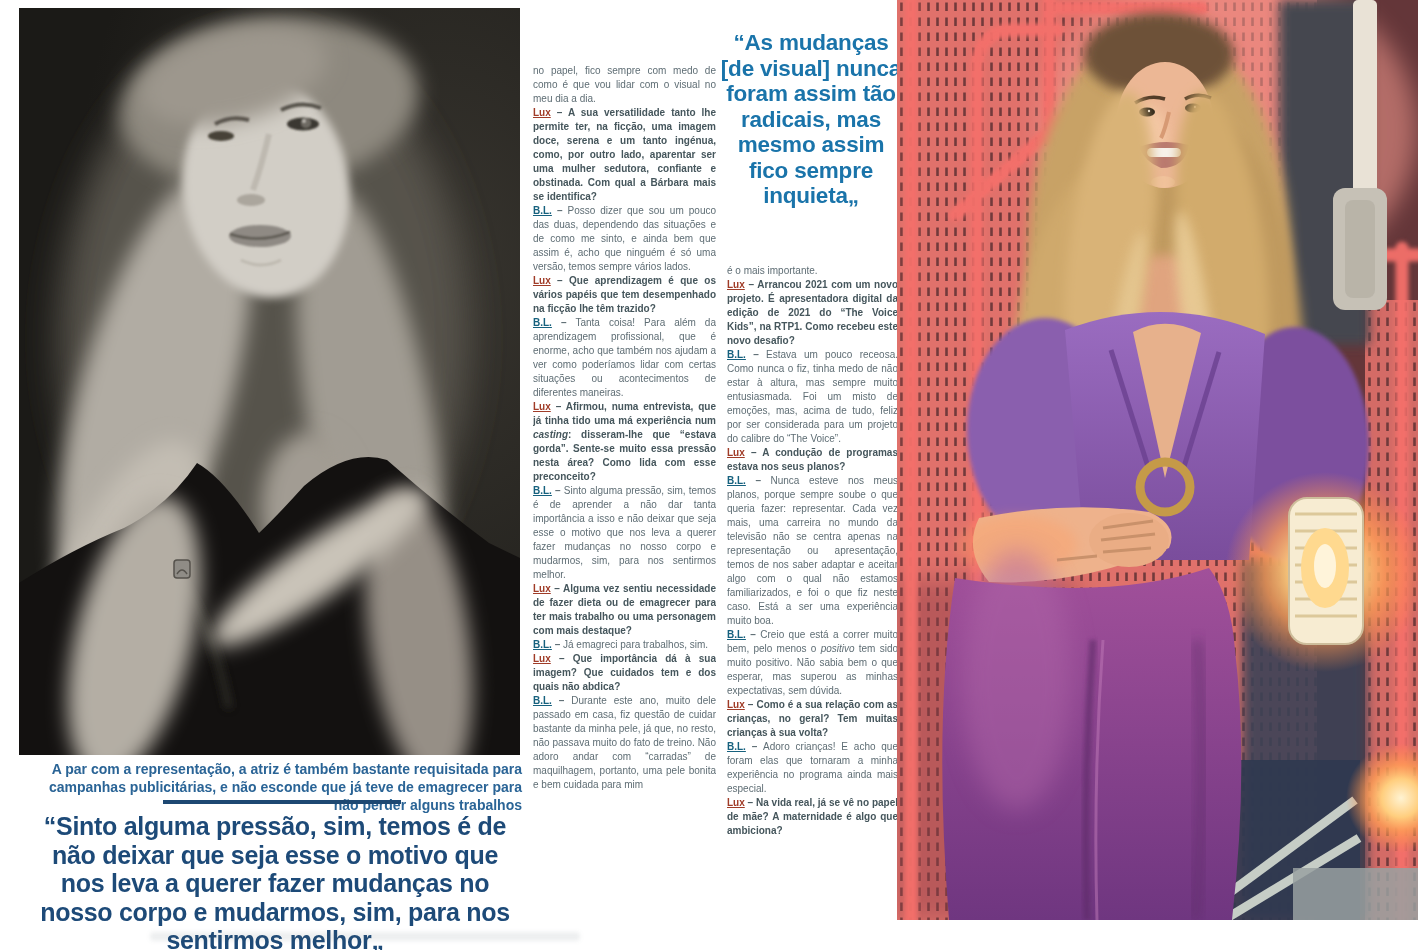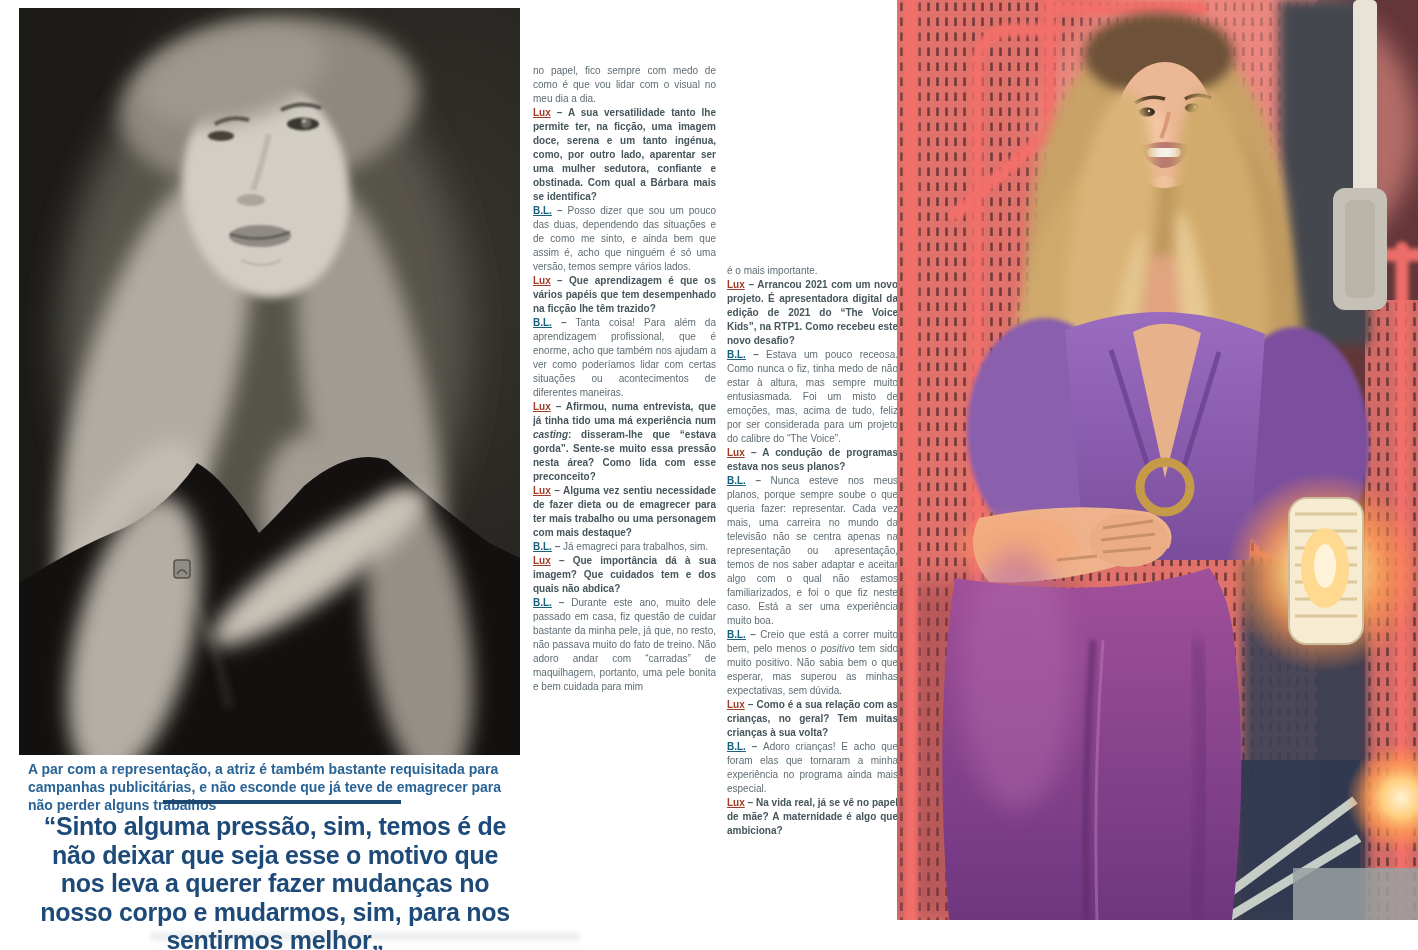--- a/index.html
+++ b/index.html
@@ -1,21 +1,21 @@
 <!DOCTYPE html>
 <html lang="pt"><head>
 <meta charset="utf-8">
 <style>
   html,body{margin:0;padding:0;background:#ffffff;}
   .page{position:relative;width:1418px;height:950px;background:#ffffff;overflow:hidden;
         font-family:"Liberation Sans",sans-serif;}
   .photo{position:absolute;overflow:hidden;}
   .photo-left{left:19px;top:8px;width:501px;height:747px;}
   .photo-right{left:897px;top:0;width:521px;height:920px;}
-  .caption{position:absolute;left:28px;top:760px;width:494px;text-align:left;
+  .caption{position:absolute;left:28px;top:760px;width:494px;text-align:right;
            font-weight:bold;font-size:14px;line-height:18px;color:#2a6496;}
   .divider{position:absolute;left:163px;top:800px;width:238px;height:4px;background:#1d4872;}
   .quote-left{position:absolute;left:30px;top:812px;width:490px;text-align:center;
               font-weight:bold;font-size:25px;line-height:28.5px;color:#1d4a78;letter-spacing:-0.3px;}
   .quote-center{position:absolute;left:718px;top:30px;width:186px;text-align:center;
                 font-weight:bold;font-size:22.5px;line-height:25.5px;color:#1a74aa;letter-spacing:-0.2px;}
   .col{position:absolute;font-size:10px;line-height:14px;color:#5e6d74;
        text-align:justify;hyphens:auto;-webkit-hyphens:auto;overflow:hidden;}
   .col1{left:533px;top:64px;width:183px;height:848px;}
   .col2{left:727px;top:264px;width:171px;height:660px;}
@@ -92,28 +92,30 @@
         <path d="M158 566 q5 -8 10 0" stroke="#55524c" stroke-width="1.5" fill="none"></path>
       </g>
     </svg>
   </div>
 
   <div class="caption">A par com a representação, a atriz é também bastante requisitada para campanhas publicitárias, e não esconde que já teve de emagrecer para não perder alguns trabalhos</div>
   <div class="divider"></div>
   <div class="quote-left">“Sinto alguma pressão, sim, temos é de não deixar que seja esse o motivo que nos leva a querer fazer mudanças no nosso corpo e mudarmos, sim, para nos sentirmos melhor„</div>
   <div class="ghost-line"></div>
 
+  <div class="quote-center">“As mudanças [de visual] nunca foram assim tão radicais, mas mesmo assim fico sempre inquieta„</div>
 
   <div class="col col1" lang="pt">
       <p class="a">no papel, fico sempre com medo de como é que vou lidar com o visual no meu dia a dia.</p>
       <p class="q"><span class="spk spk-q">Lux</span><span class="dash"> – </span>A sua versatilidade tanto lhe permite ter, na ficção, uma imagem doce, serena e um tanto ingénua, como, por outro lado, aparentar ser uma mulher sedutora, confiante e obstinada. Com qual a Bárbara mais se identifica?</p>
       <p class="a"><span class="spk spk-a">B.L.</span><span class="dash"> – </span>Posso dizer que sou um pouco das duas, dependendo das situações e de como me sinto, e ainda bem que assim é, acho que ninguém é só uma versão, temos sempre vários lados.</p>
       <p class="q"><span class="spk spk-q">Lux</span><span class="dash"> – </span>Que aprendizagem é que os vários papéis que tem desempenhado na ficção lhe têm trazido?</p>
       <p class="a"><span class="spk spk-a">B.L.</span><span class="dash"> – </span>Tanta coisa! Para além da aprendizagem profissional, que é enorme, acho que também nos ajudam a ver como poderíamos lidar com certas situações ou acontecimentos de diferentes maneiras.</p>
       <p class="q"><span class="spk spk-q">Lux</span><span class="dash"> – </span>Afirmou, numa entrevista, que já tinha tido uma má experiência num <i>casting</i>: disseram-lhe que “estava gorda”. Sente-se muito essa pressão nesta área? Como lida com esse preconceito?</p>
+      <p class="a"><span class="spk spk-a">B.L.</span><span class="dash"> – </span>Sinto alguma pressão, sim, temos é de aprender a não dar tanta importância a isso e não deixar que seja esse o motivo que nos leva a querer fazer mudanças no nosso corpo e mudarmos, sim, para nos sentirmos melhor.</p>
       <p class="q"><span class="spk spk-q">Lux</span><span class="dash"> – </span>Alguma vez sentiu necessidade de fazer dieta ou de emagrecer para ter mais trabalho ou uma personagem com mais destaque?</p>
       <p class="a"><span class="spk spk-a">B.L.</span><span class="dash"> – </span>Já emagreci para trabalhos, sim.</p>
       <p class="q"><span class="spk spk-q">Lux</span><span class="dash"> – </span>Que importância dá à sua imagem? Que cuidados tem e dos quais não abdica?</p>
       <p class="a"><span class="spk spk-a">B.L.</span><span class="dash"> – </span>Durante este ano, muito dele passado em casa, fiz questão de cuidar bastante da minha pele, já que, no resto, não passava muito do fato de treino. Não adoro andar com “carradas” de maquilhagem, portanto, uma pele bonita e bem cuidada para mim</p>
     </div>
   <div class="col col2" lang="pt">
       <p class="a">é o mais importante.</p>
       <p class="q"><span class="spk spk-q">Lux</span><span class="dash"> – </span>Arrancou 2021 com um novo projeto. É apresentadora digital da edição de 2021 do “The Voice Kids”, na RTP1. Como recebeu este novo desafio?</p>
       <p class="a"><span class="spk spk-a">B.L.</span><span class="dash"> – </span>Estava um pouco receosa. Como nunca o fiz, tinha medo de não estar à altura, mas sempre muito entusiasmada. Foi um misto de emoções, mas, acima de tudo, feliz por ser considerada para um projeto do calibre do “The Voice”.</p>
       <p class="q"><span class="spk spk-q">Lux</span><span class="dash"> – </span>A condução de programas estava nos seus planos?</p>

